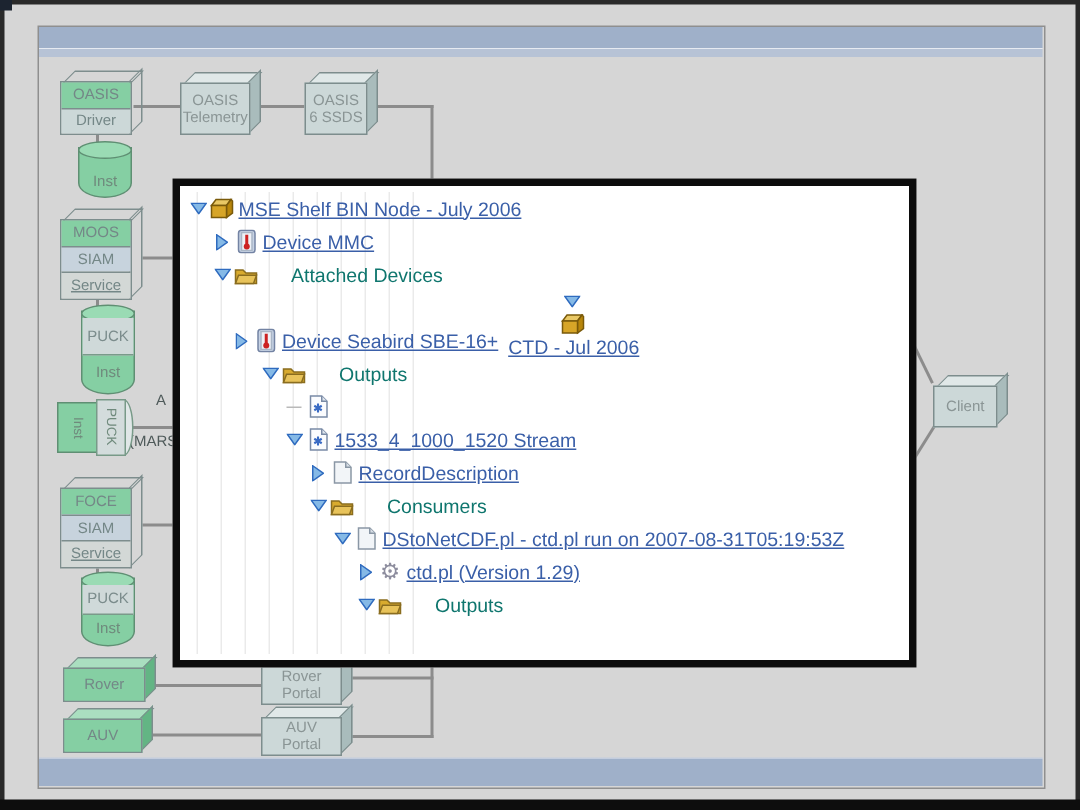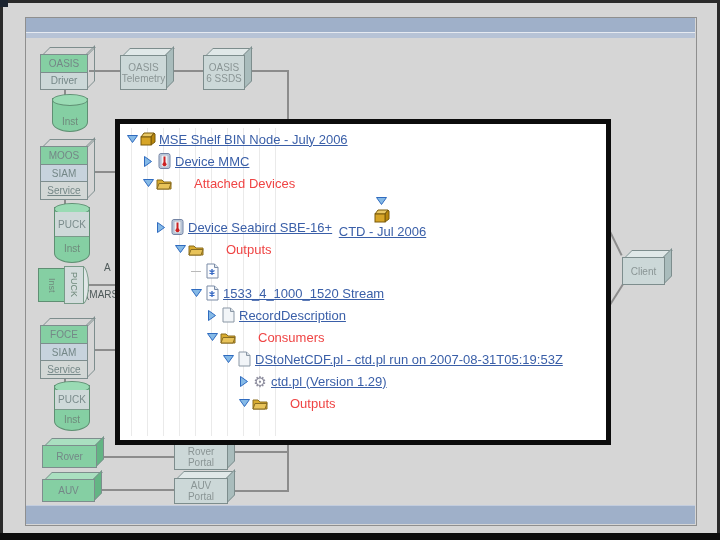--- a/index.html
+++ b/index.html
@@ -70,21 +70,21 @@
   
   #popup{position:absolute;left:115px;top:119px;width:486px;height:316px;background:#ffffff;
          border:5px solid #0c0c0c;z-index:10;}
   .guide{position:absolute;top:4px;bottom:4px;width:1px;background:rgba(90,90,90,0.13);}
   .trow{position:absolute;left:0;right:0;height:22px;display:flex;align-items:center;}
   .trow.selrow{background:#d6dda6;}
   .exp{width:14px;height:14px;display:flex;align-items:center;justify-content:center;flex:none;}
   .ticon{width:18px;height:16px;display:flex;align-items:center;justify-content:center;flex:none;}
   .tlabel{font-size:13px;white-space:nowrap;margin-left:2px;}
   .lnk{color:#3a5fa8;text-decoration:underline;cursor:pointer;}
-  .plain{color:#ef4444;margin-left:21px;}
+  .plain{color:#0f766e;margin-left:21px;}
   .sel{font-weight:bold;color:#27479c;text-decoration:underline;
        border:1px dotted #55584a;padding:0 2px;}
   .stub{width:10px;height:1px;background:#b9b9b9;}
   .gearglyph{font-size:15px;color:#8d8d9e;line-height:15px;}
 </style>
 </head>
 <body>
 
 <div id="page">
 

